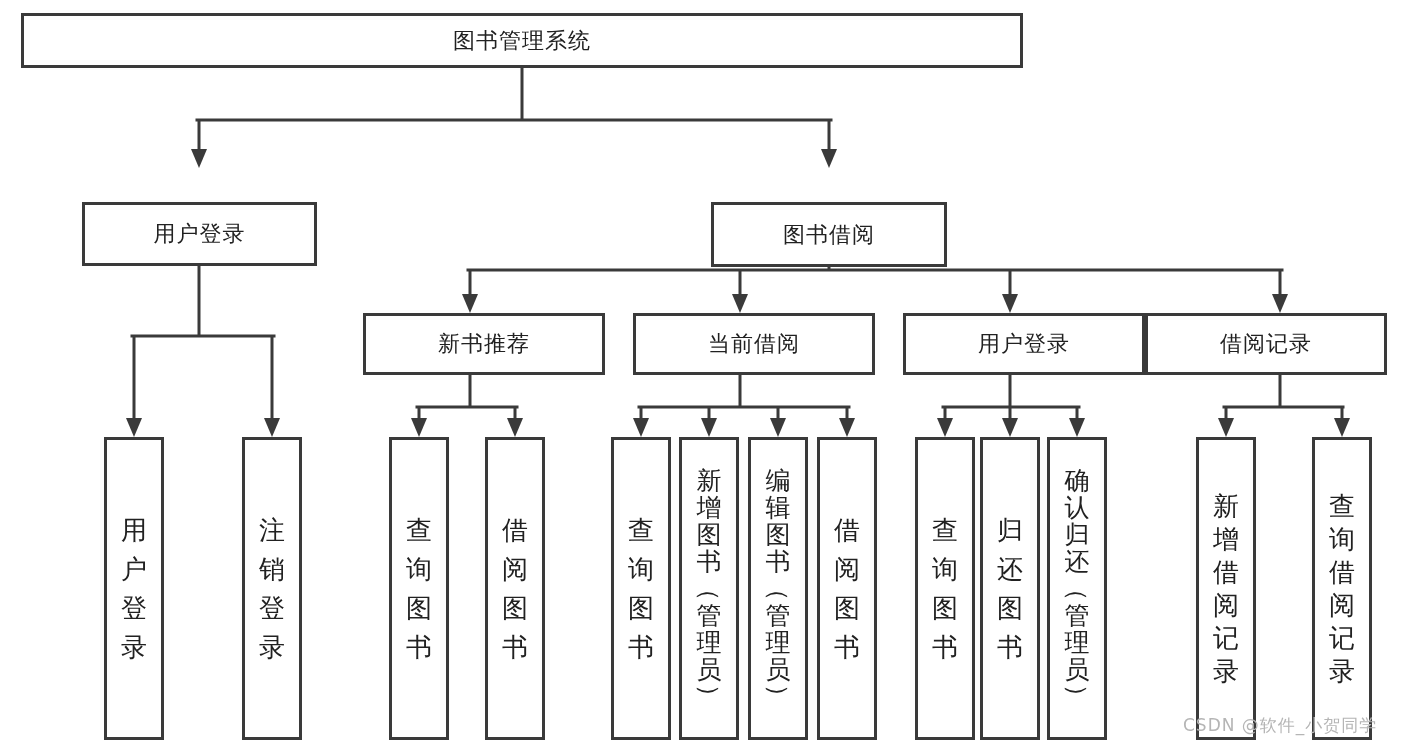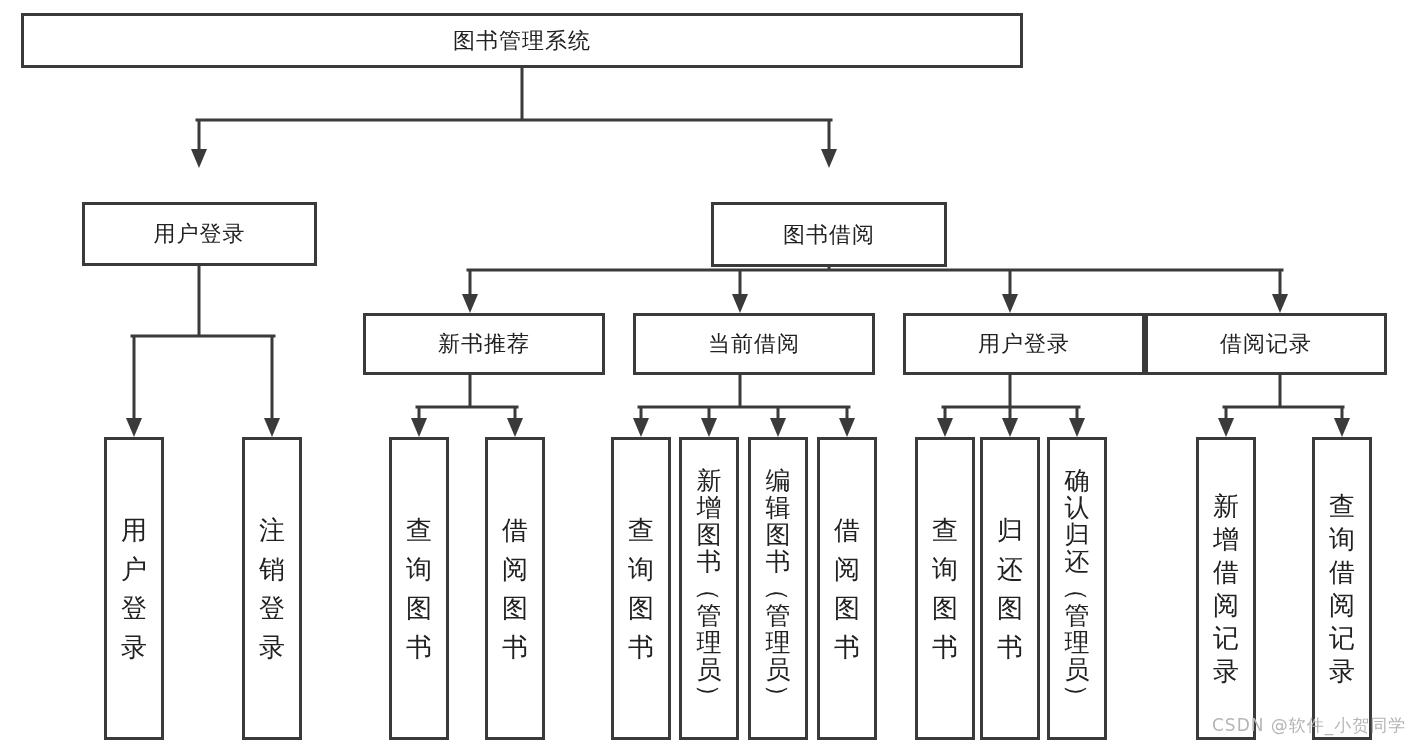--- a/index.html
+++ b/index.html
@@ -68,21 +68,20 @@
 
   .watermark {
     position: absolute;
     left: 1183px;
     top: 714px;
     font-size: 17px;
     letter-spacing: 1px;
     color: var(--watermark);
     white-space: nowrap;
     z-index: 5;
-    margin-left: 29px;
   }
 </style>
 </head>
 <body>
 
 <div class="canvas">
 
   <svg class="connectors" viewBox="0 0 1405 747" xmlns="http://www.w3.org/2000/svg">
     <path d="
       M522 66 L522 120

